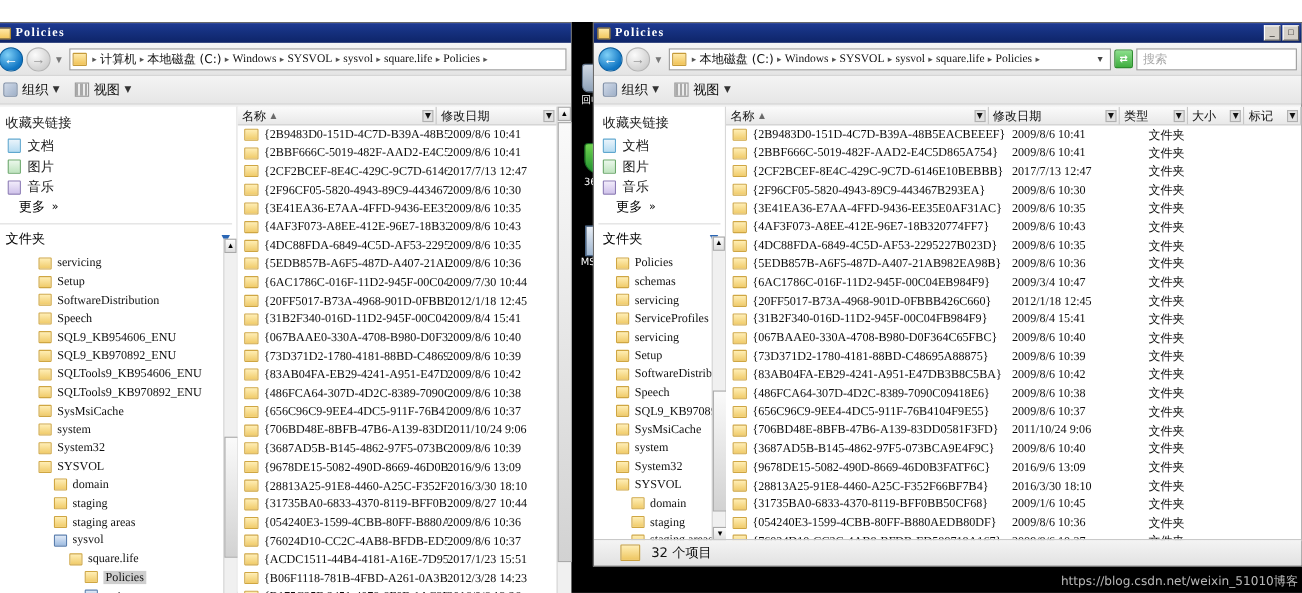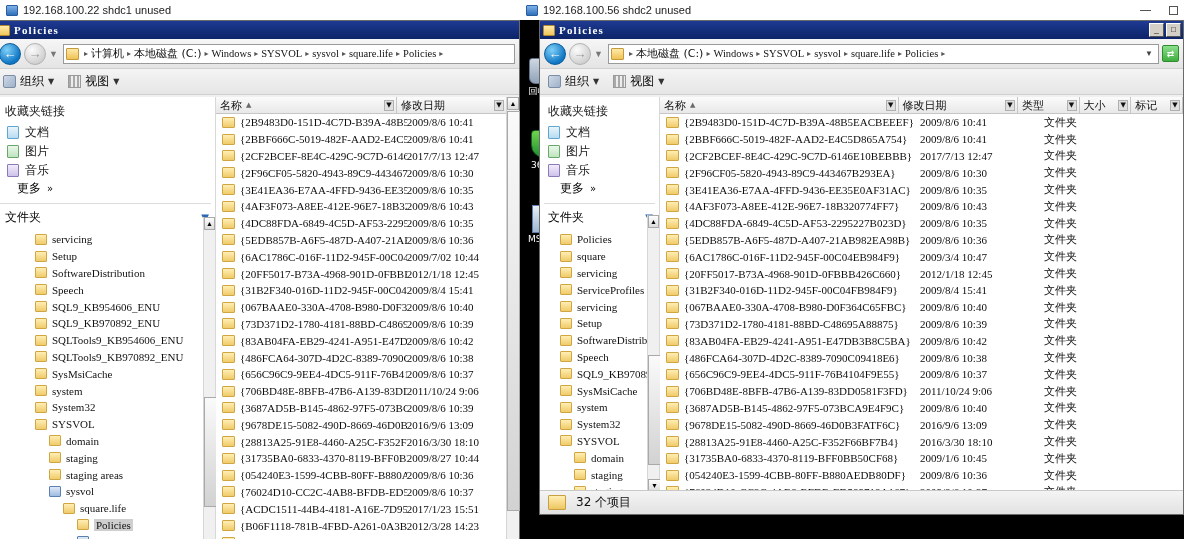--- a/index.html
+++ b/index.html
@@ -159,21 +159,21 @@
   .vsb { position:absolute; top:0; right:0; width:13px; bottom:0;
          background:#f0f0f0; border-left:1px solid #d5d5d5; }
   .vsb .btn { height:13px; background:linear-gradient(to bottom,#fdfdfd,#dcdcdc);
               border:1px solid #a9a9a9; font-size:7px; display:flex;align-items:center;justify-content:center; }
   .vsb .thumb { position:absolute; left:0; width:13px;
                 background:linear-gradient(to bottom,#fafafa,#d2d2d2); border:1px solid #a9a9a9; }
 
   
   .statusbar { position:absolute; left:0; right:0; bottom:0; height:24px;
                background:linear-gradient(to bottom,#f4f4f4,#e2e2e2);
-               border-top:1px solid #c9c9c9; display:flex; align-items:center; gap:10px; padding-left:8px; }
+               border-top:1px solid #c9c9c9; display:flex; align-items:center; gap:10px; padding-left:24px; }
   .statusbar .sico { width:18px;height:15px;border-radius:1px;
                      background:linear-gradient(to bottom,#ffeeb4,#eec661); border:1px solid #c8a03f; }
   .statusbar .stxt { font-size:12px; color:#111; font-family:"DejaVu Sans",sans-serif; }
 
   
   .deskicon { position:absolute; width:48px; text-align:center; color:#fff; font-size:9px;
               font-family:"DejaVu Sans",sans-serif; text-shadow: 0 0 2px #000; }
   .deskicon .glyph { width:30px;height:30px;margin:0 auto 1px auto; }
   .gl-bin { background: linear-gradient(to bottom,#cfd8e3,#8fa2b8); border:1px solid #62748a;
             border-radius: 3px 3px 6px 6px; }
@@ -184,24 +184,20 @@
   .watermark { position:absolute; right:4px; bottom:3px; font-size:11px; color:#d8d8d8;
                font-family:"DejaVu Sans",sans-serif; white-space:nowrap; opacity:.85; }
 </style>
 </head>
 <body>
 
 <div id="root">
 
   <div class="rdp" id="leftRdp" style="left:0; top:0; width:520px; height:539px; background:#ffffff;">
 
-    <div class="rdp-bar">
-      <span style="width:12px;height:11px;background:linear-gradient(to bottom,#7fb3e8,#2f6fba);border:1px solid #2a5d9e;border-radius:1px;display:block;"></span>
-      <span class="rdp-title">192.168.100.22 shdc1 unused</span>
-    </div>
 
     <div class="xp-win" style="left:-6px; top:20px; width:526px; height:519px;">
 
       <div class="xp-title">
         <span class="t-ico"></span>
         <span class="t-text">Policies</span>
       </div>
 
       <div class="xp-addr">
         <span class="nav-back">←</span>
@@ -398,21 +394,21 @@
                 <span class="dt" style="width: 120px;">2009/8/6  10:35</span>
               </div>
               <div class="frow">
                 <span class="ic"></span>
                 <span class="nm" style="width: 178px;">{5EDB857B-A6F5-487D-A407-21AB982EA98B}</span>
                 <span class="dt" style="width: 120px;">2009/8/6  10:36</span>
               </div>
               <div class="frow">
                 <span class="ic"></span>
                 <span class="nm" style="width: 178px;">{6AC1786C-016F-11D2-945F-00C04EB984F9}</span>
-                <span class="dt" style="width: 120px;">2009/7/02  10:44</span>
+                <span class="dt" style="width: 120px;">2009/7/30  10:44</span>
               </div>
               <div class="frow">
                 <span class="ic"></span>
                 <span class="nm" style="width: 178px;">{20FF5017-B73A-4968-901D-0FBBB426C660}</span>
                 <span class="dt" style="width: 120px;">2012/1/18  12:45</span>
               </div>
               <div class="frow">
                 <span class="ic"></span>
                 <span class="nm" style="width: 178px;">{31B2F340-016D-11D2-945F-00C04FB984F9}</span>
                 <span class="dt" style="width: 120px;">2009/8/4  15:41</span>
@@ -498,28 +494,20 @@
         <div class="vsb" style="left:auto; right:0; top:0; bottom:0;">
           <div class="btn">▲</div>
           <div class="thumb" style="top:14px;height:400px;"></div>
         </div>
       </div>
     </div>
   </div>
 
   <div class="rdp" id="rightRdp" style="left:520px; top:0; width:664px; height:539px; background:#ffffff;">
 
-    <div class="rdp-bar">
-      <span style="width:12px;height:11px;background:linear-gradient(to bottom,#7fb3e8,#2f6fba);border:1px solid #2a5d9e;border-radius:1px;display:block;"></span>
-      <span class="rdp-title">192.168.100.56 shdc2 unused</span>
-      <span class="rdp-btns">
-        <i class="rdp-min"></i>
-        <i class="rdp-max"></i>
-      </span>
-    </div>
 
     <div class="rdp-canvas" style="top:20px;">
 
       <div class="deskicon" style="left:0px; top:38px; width:44px;">
         <div class="glyph gl-bin" style="width:26px;height:26px;"></div>
         <div>回收站</div>
       </div>
       <div class="deskicon" style="left:2px; top:110px; width:44px;">
         <div class="glyph gl-shield" style="width:26px;height:28px;"></div>
         <div>360安</div>
@@ -555,20 +543,23 @@
             <span class="sep">▸</span>
             <span class="crumb">sysvol</span>
             <span class="sep">▸</span>
             <span class="crumb">square.life</span>
             <span class="sep">▸</span>
             <span class="crumb">Policies</span>
             <span class="sep">▸</span>
             <span class="cb-end">▼</span>
           </div>
           <span class="refresh">⇄</span>
+          <span class="searchbox">
+            <span>搜索</span>
+          </span>
         </div>
 
         <div class="xp-tool">
           <span class="tb-item">
             <span class="tb-ico org"></span>
             <span>组织</span>
             <span class="caret">▼</span>
           </span>
           <span class="tb-item">
             <span class="tb-ico view"></span>
@@ -602,21 +593,21 @@
               <span>文件夹</span>
               <span class="chev">▼</span>
             </div>
             <div class="tree" id="treeRight" style="overflow:hidden;">
                 <div class="tnode" style="padding-left: 20px;">
                   <span class="fi"></span>
                   <span class="lbl">Policies</span>
                 </div>
                 <div class="tnode" style="padding-left: 20px;">
                   <span class="fi"></span>
-                  <span class="lbl">square</span>
+                  <span class="lbl">schemas</span>
                 </div>
                 <div class="tnode" style="padding-left: 20px;">
                   <span class="fi"></span>
                   <span class="lbl">servicing</span>
                 </div>
                 <div class="tnode" style="padding-left: 20px;">
                   <span class="fi"></span>
                   <span class="lbl">ServiceProfiles</span>
                 </div>
                 <div class="tnode" style="padding-left: 20px;">
@@ -841,15 +832,16 @@
               </div>
           </div>
         </div>
 
         <div class="statusbar">
           <span class="sico"></span>
           <span class="stxt">32 个项目</span>
         </div>
       </div>
 
+      <div class="watermark">https://blog.csdn.net/weixin_51010博客</div>
     </div>
   </div>
 </div>
 
 </body></html>

